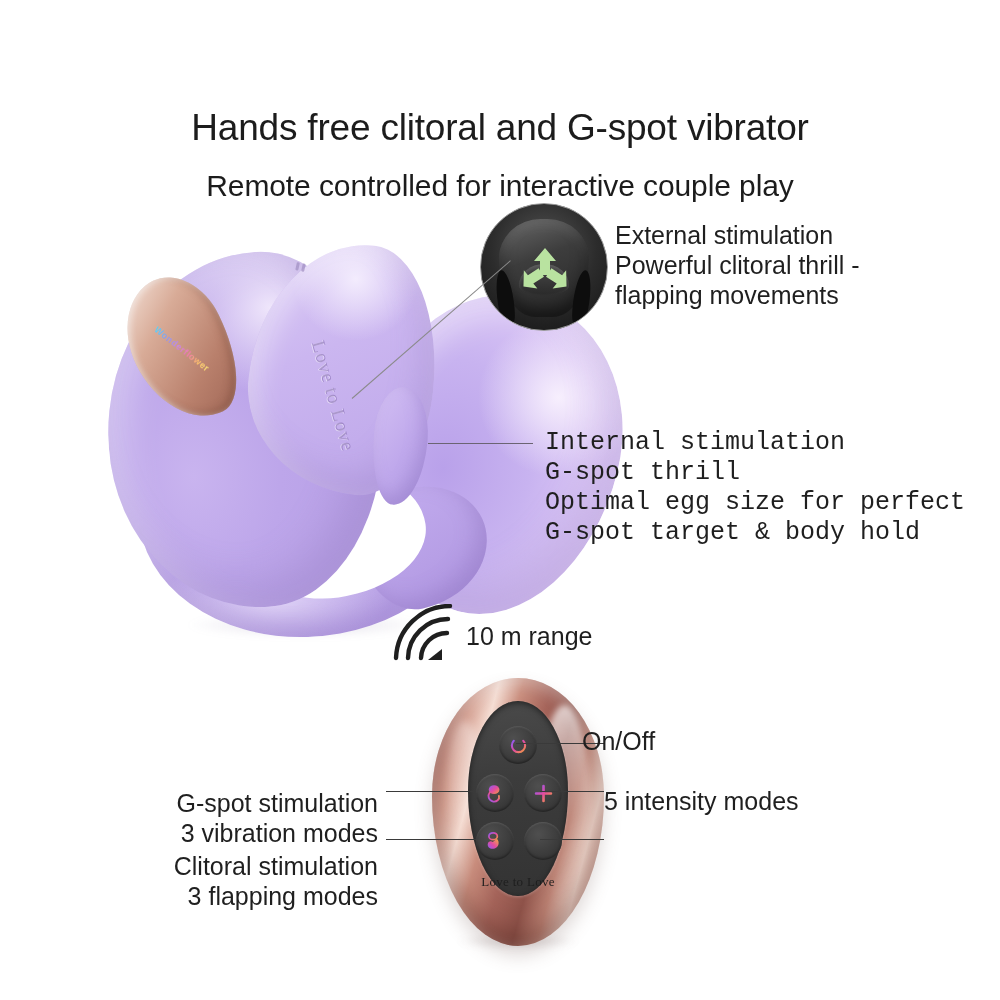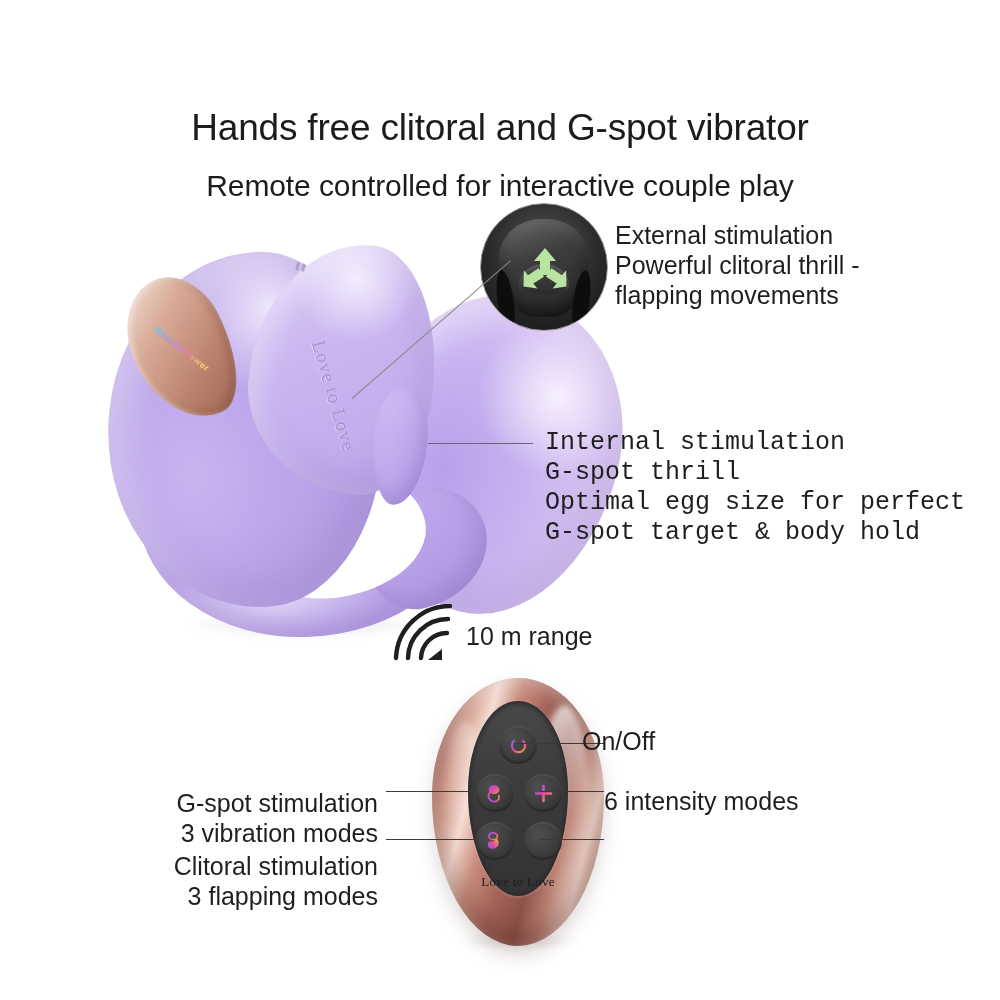--- a/index.html
+++ b/index.html
@@ -359,19 +359,19 @@
     <div class="remote-brand">Love to Love</div>
   </div>
 
   <div class="lead dark" style="left:516px;top:743px;width:88px;"></div>
   <div class="lead dark" style="left:540px;top:791px;width:64px;"></div>
   <div class="lead dark" style="left:540px;top:839px;width:64px;"></div>
   <div class="lead dark" style="left:386px;top:791px;width:90px;"></div>
   <div class="lead dark" style="left:386px;top:839px;width:90px;"></div>
 
   <div class="callout right" id="co-onoff">On/Off</div>
-  <div class="callout right" id="co-intensity">6 intensity modes</div>
+  <div class="callout right" id="co-intensity">5 intensity modes</div>
   <div class="callout left" id="co-gspot">G-spot stimulation
 3 vibration modes</div>
   <div class="callout left" id="co-clitoral">Clitoral stimulation
 3 flapping modes</div>
 
 </div>
 
 </body></html>

